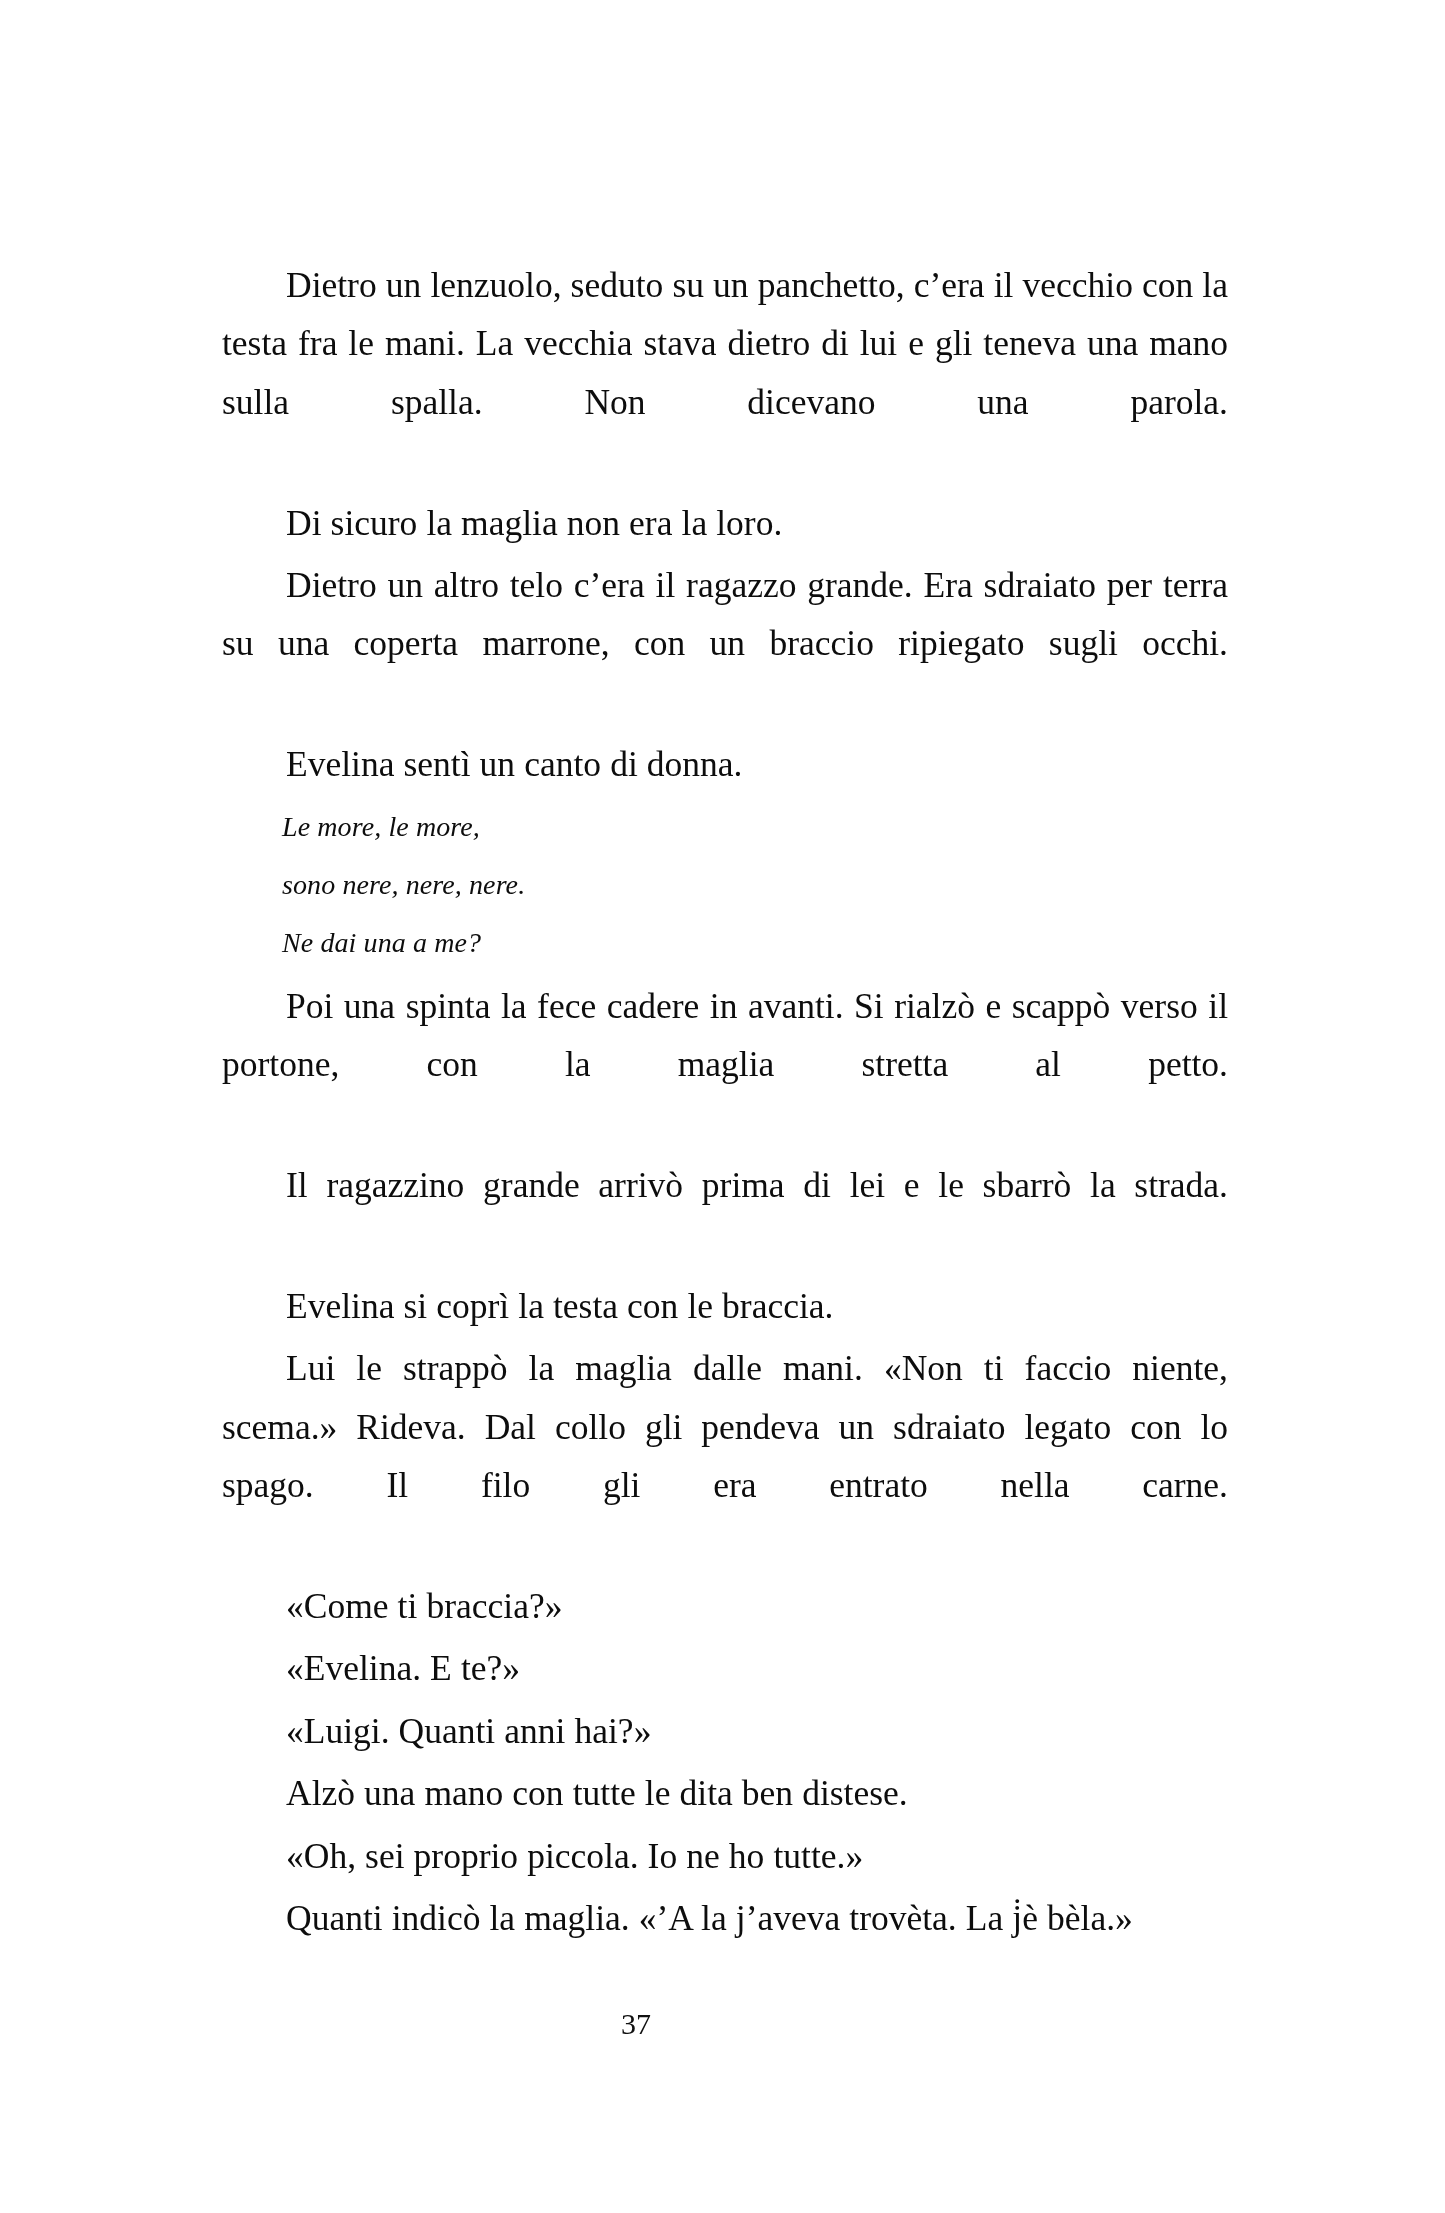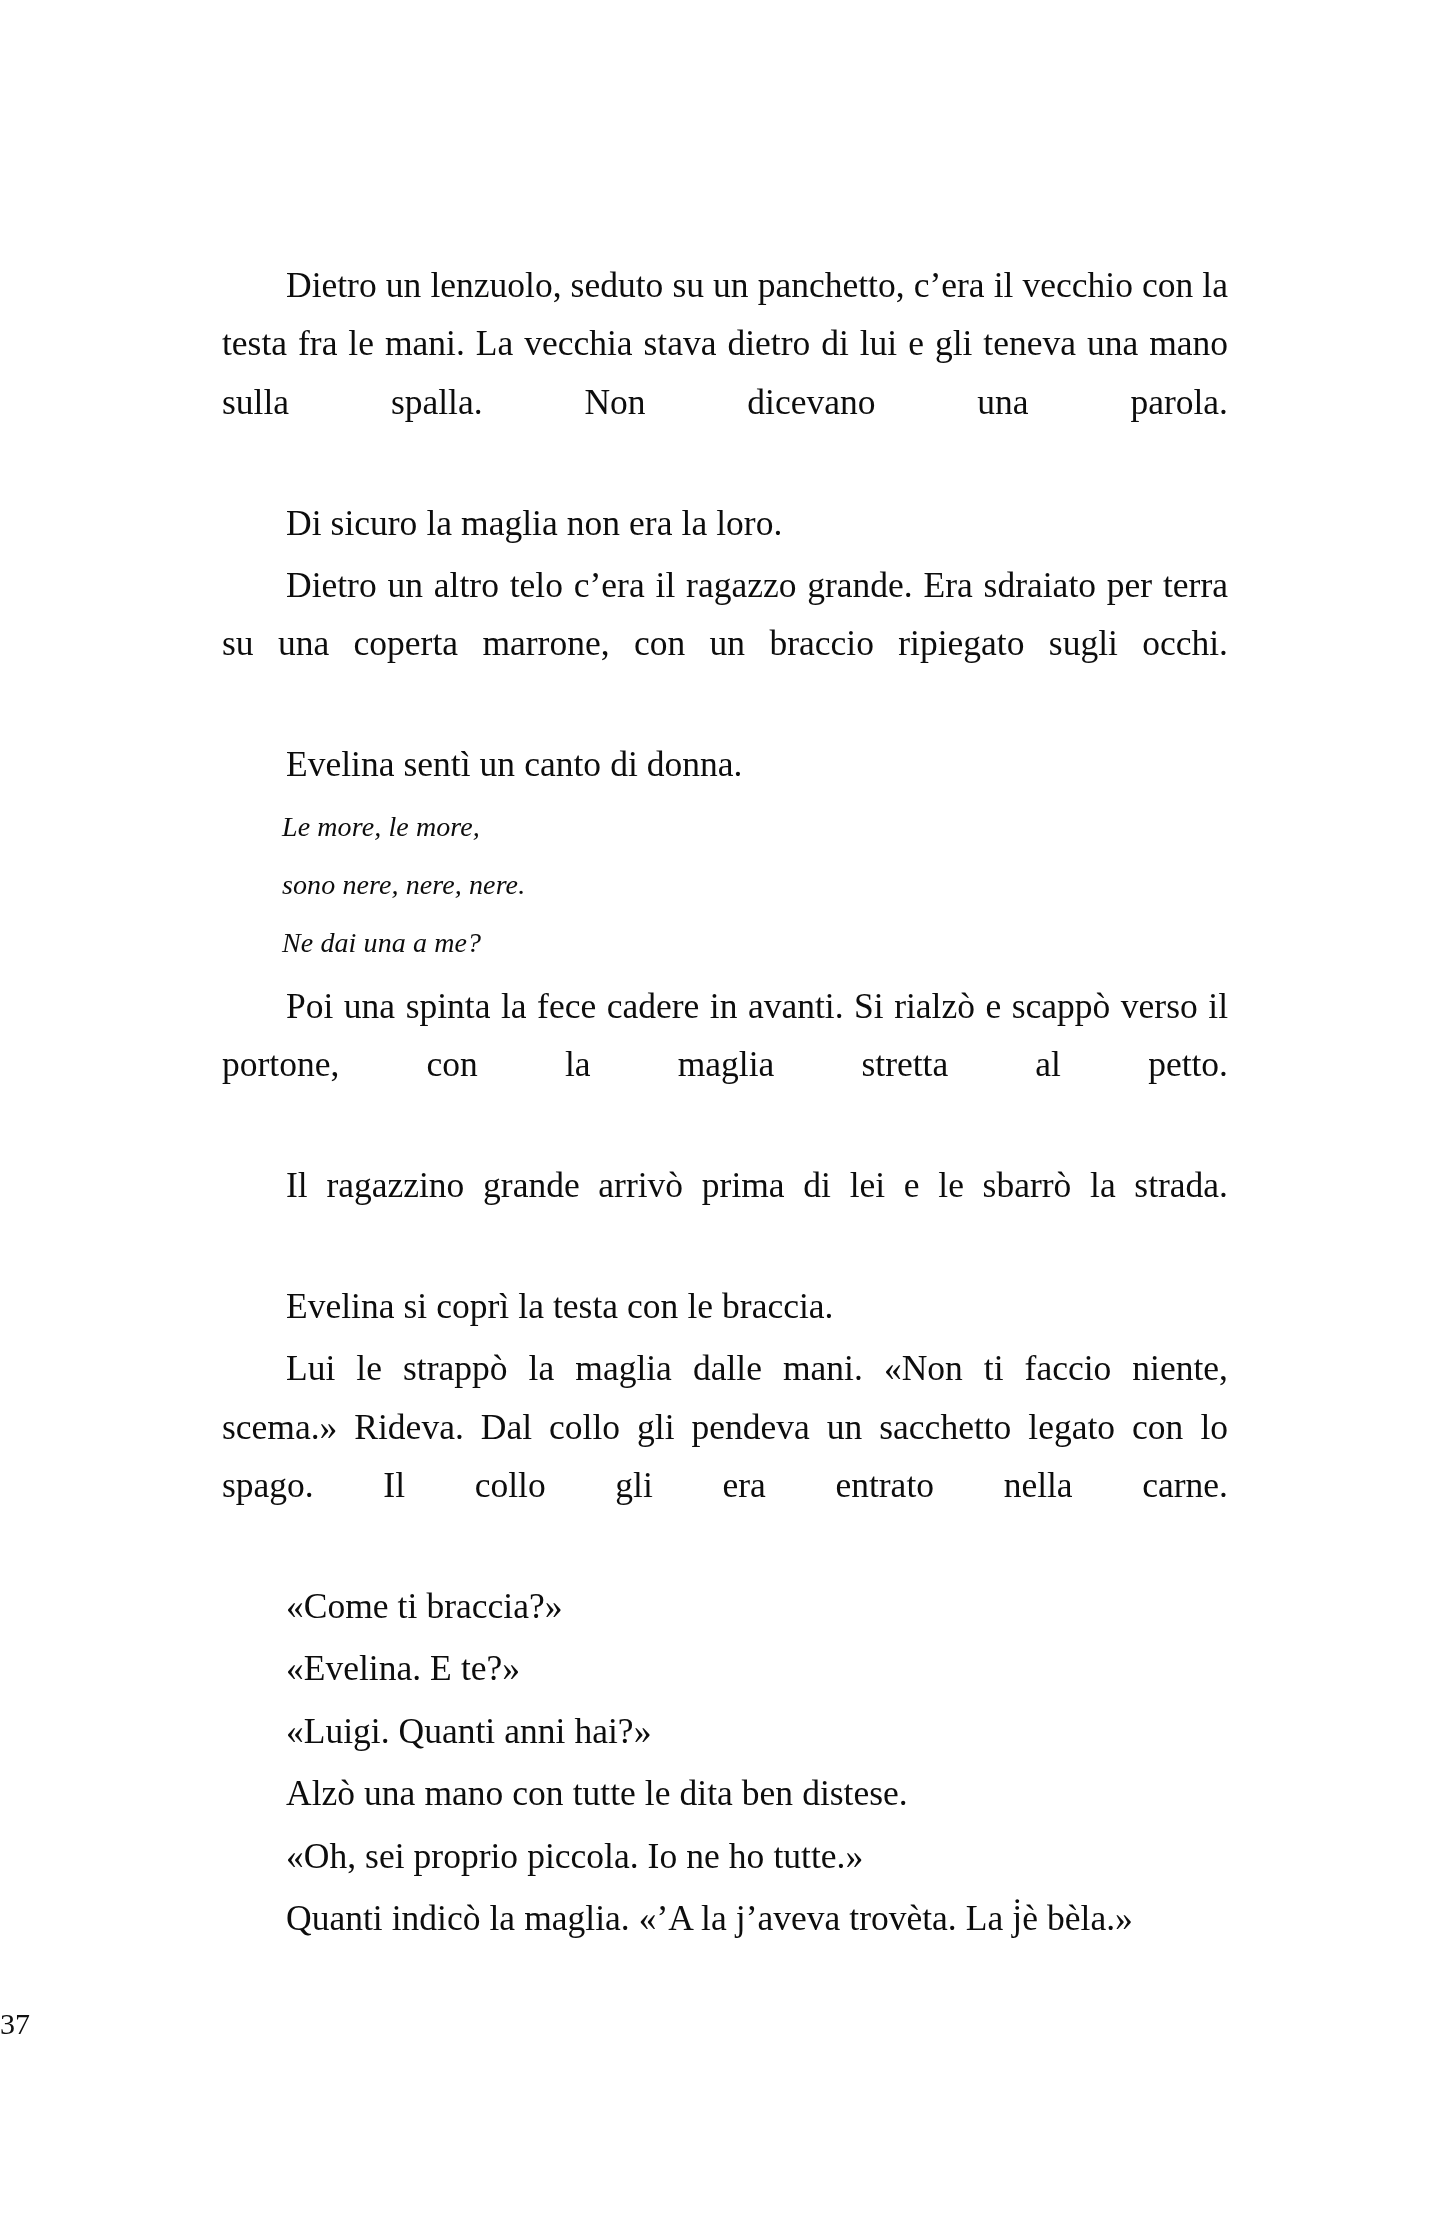--- a/index.html
+++ b/index.html
@@ -63,21 +63,21 @@
     text-indent: 64px;
     text-align: left;
     letter-spacing: 0.1px;
   }
 
   .page-number {
     position: absolute;
     left: 0;
     top: 2004px;
     width: 1272px;
-    text-align: left;
+    text-align: center;
     font-size: 30px;
     line-height: 40px;
     color: #101010;
   }
 </style>
 </head>
 <body>
 
 <div class="page">
 
@@ -97,21 +97,21 @@
 
     <p class="lyric">Ne dai una a me?</p>
 
 
     <p class="para justify-all">Poi una spinta la fece cadere in avanti. Si rialzò e scappò verso il portone, con la maglia stretta al petto.</p>
 
     <p class="para justify-all">Il ragazzino grande arrivò prima di lei e le sbarrò la strada.</p>
 
     <p class="para">Evelina si coprì la testa con le braccia.</p>
 
-    <p class="para justify-all">Lui le strappò la maglia dalle mani. «Non ti faccio niente, scema.» Rideva. Dal collo gli pendeva un sacchetto legato con lo spago. Il collo gli era entrato nella carne.</p>
+    <p class="para justify-all">Lui le strappò la maglia dalle mani. «Non ti faccio niente, scema.» Rideva. Dal collo gli pendeva un sdraiato legato con lo spago. Il filo gli era entrato nella carne.</p>
 
     <p class="para">«Come ti braccia?»</p>
 
     <p class="para">«Evelina. E te?»</p>
 
     <p class="para">«Luigi. Quanti anni hai?»</p>
 
     <p class="para">Alzò una mano con tutte le dita ben distese.</p>
 
     <p class="para">«Oh, sei proprio piccola. Io ne ho tutte.»</p>

